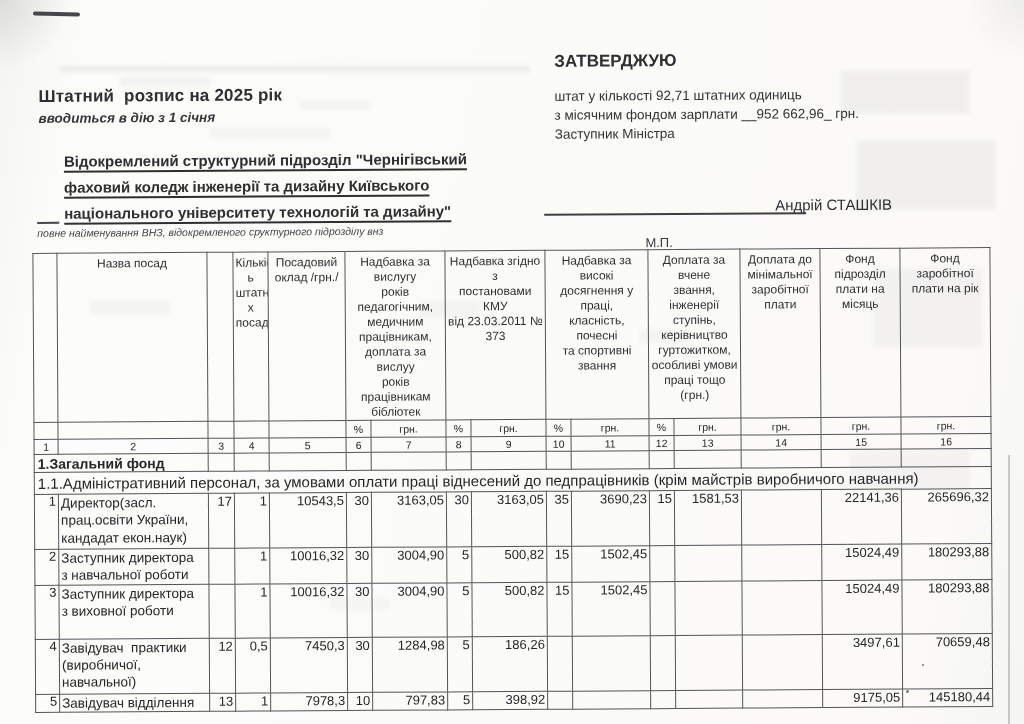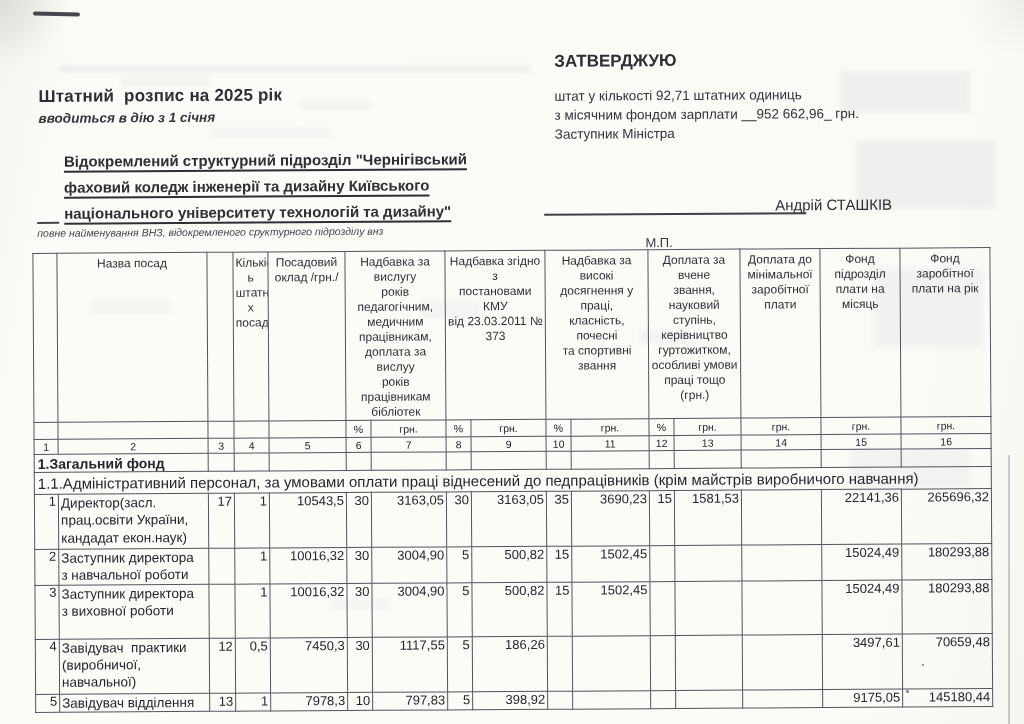--- a/index.html
+++ b/index.html
@@ -153,21 +153,21 @@
         <th colspan="2">Надбавка згідно з
 постановами КМУ
 від 23.03.2011 №
 373</th>
         <th colspan="2">Надбавка за високі
 досягнення у праці,
 класність, почесні
 та спортивні
 звання</th>
         <th colspan="2">Доплата за вчене
-звання, науковий
+звання, інженерії
 ступінь,
 керівництво
 гуртожитком,
 особливі умови
 праці тощо  (грн.)</th>
         <th>Доплата до
 мінімальної
 заробітної
 плати</th>
         <th>Фонд
@@ -297,21 +297,21 @@
 
       <tr style="height:55px">
         <td class="num-r">4</td>
         <td class="name">Завідувач&nbsp; практики
 (виробничої,
 навчальної)</td>
         <td class="v">12</td>
         <td class="v">0,5</td>
         <td class="v">7450,3</td>
         <td class="v">30</td>
-        <td class="v">1117,55</td>
+        <td class="v">1284,98</td>
         <td class="v">5</td>
         <td class="v">186,26</td>
         <td class="v"></td>
         <td class="v"></td>
         <td class="v"></td>
         <td class="v"></td>
         <td class="v"></td>
         <td class="v">3497,61</td>
         <td class="v">70659,48</td>
       </tr>

